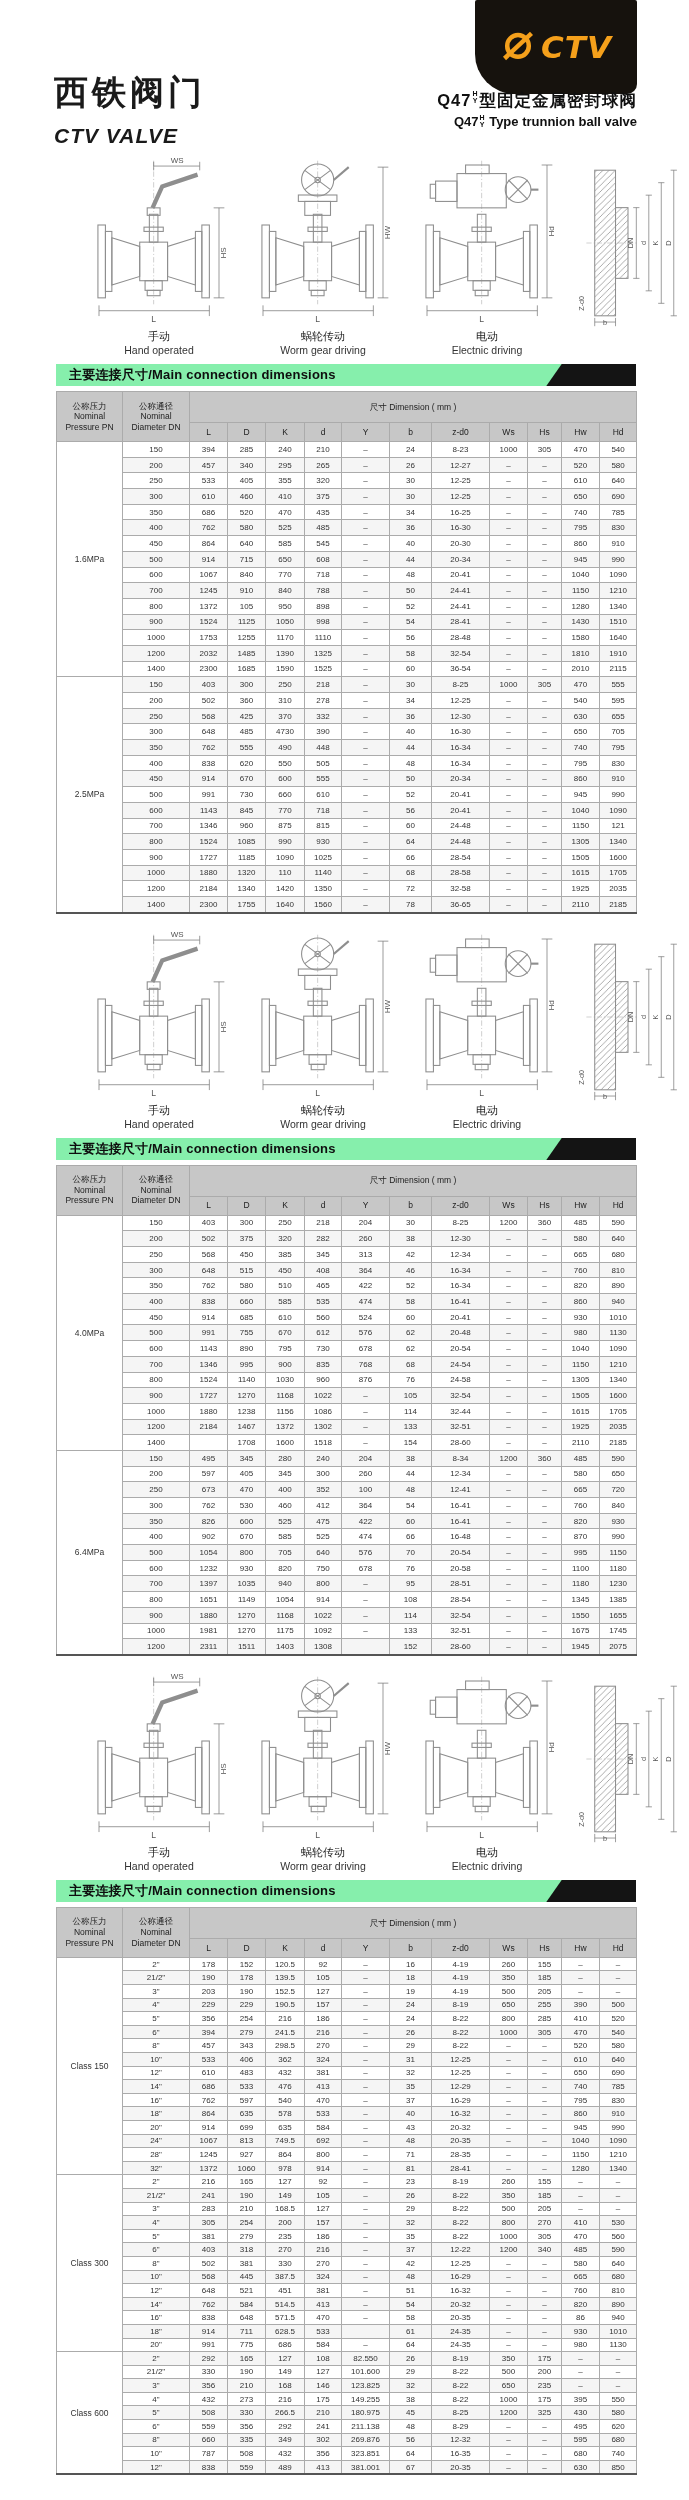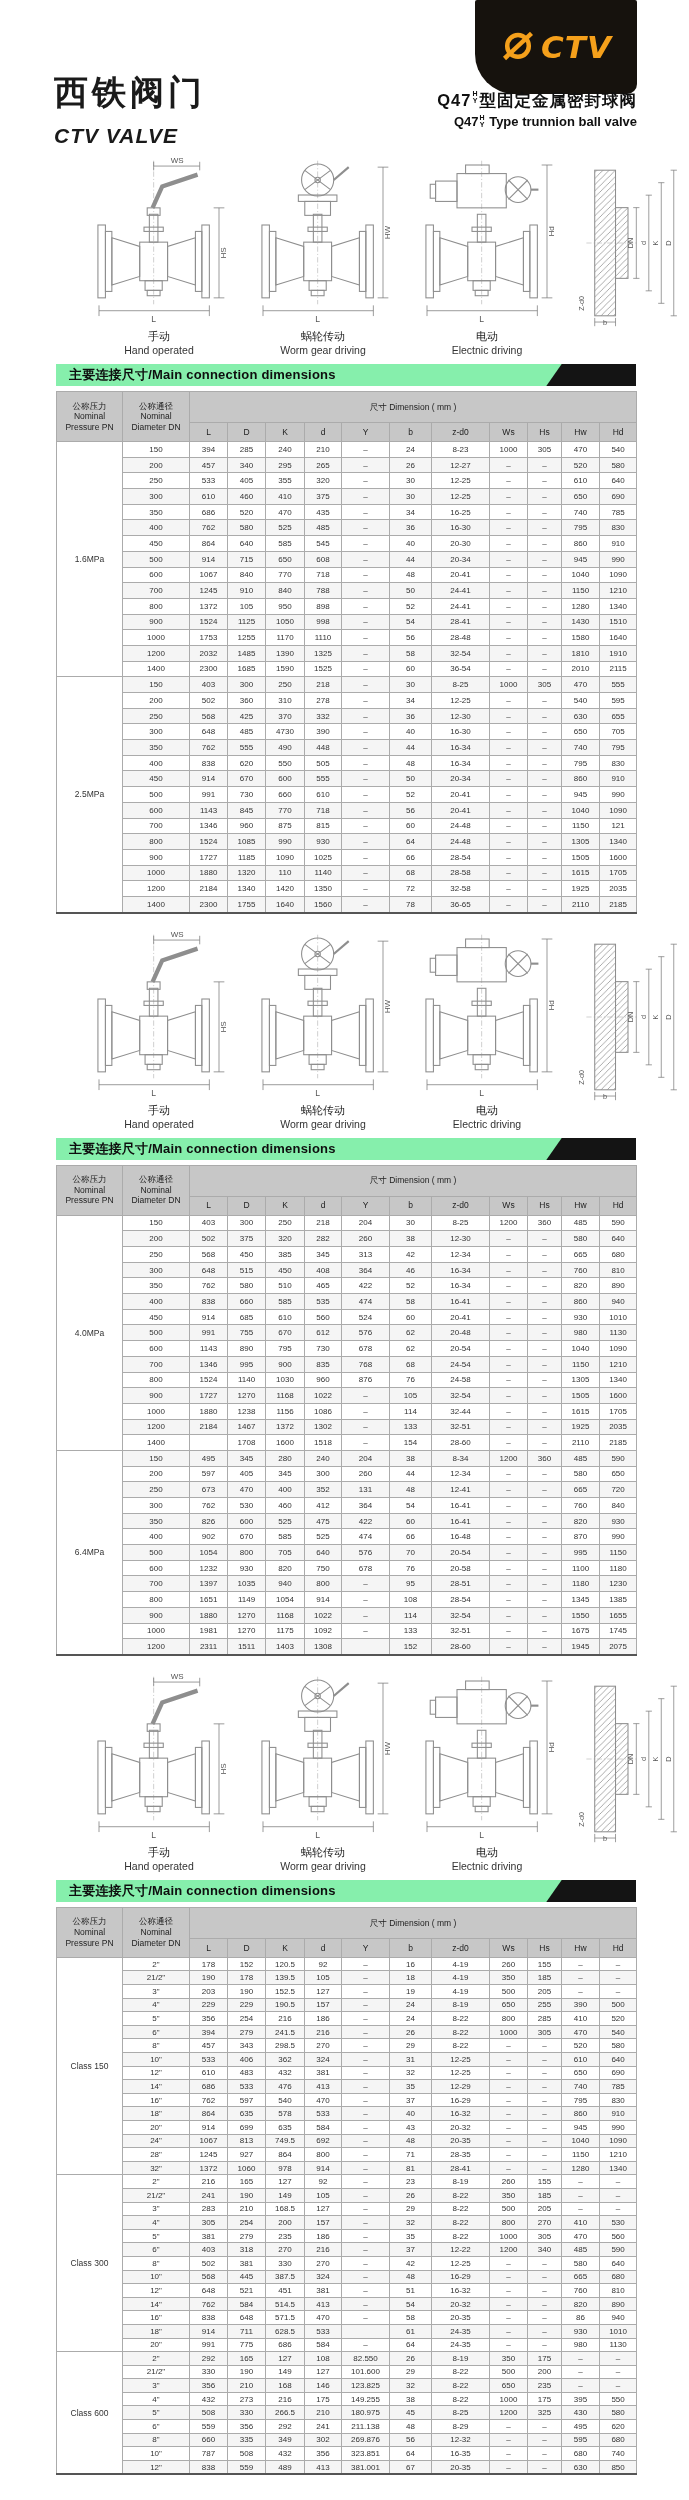--- a/index.html
+++ b/index.html
@@ -1115,21 +1115,21 @@
             <td>–</td>
             <td>580</td>
             <td>650</td>
           </tr>
           <tr class="">
             <td>250</td>
             <td>673</td>
             <td>470</td>
             <td>400</td>
             <td>352</td>
-            <td>131</td>
+            <td>100</td>
             <td>48</td>
             <td>12-41</td>
             <td>–</td>
             <td>–</td>
             <td>665</td>
             <td>720</td>
           </tr>
           <tr class="">
             <td>300</td>
             <td>762</td>

